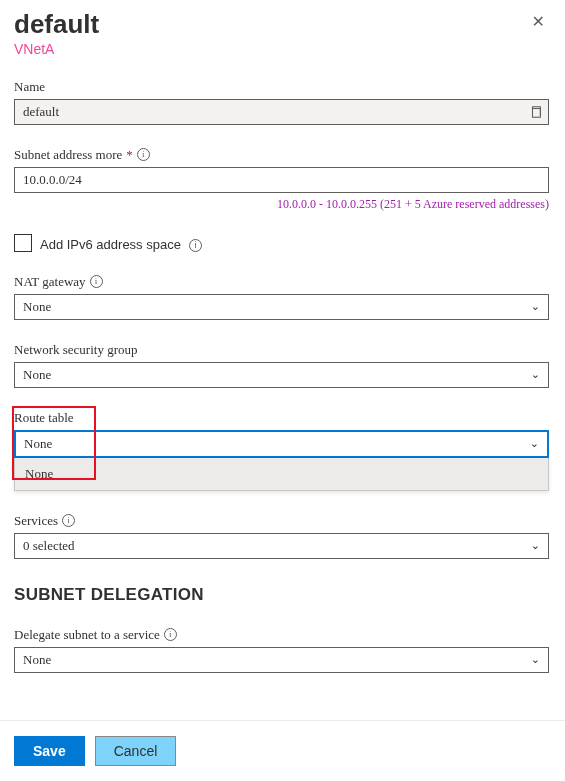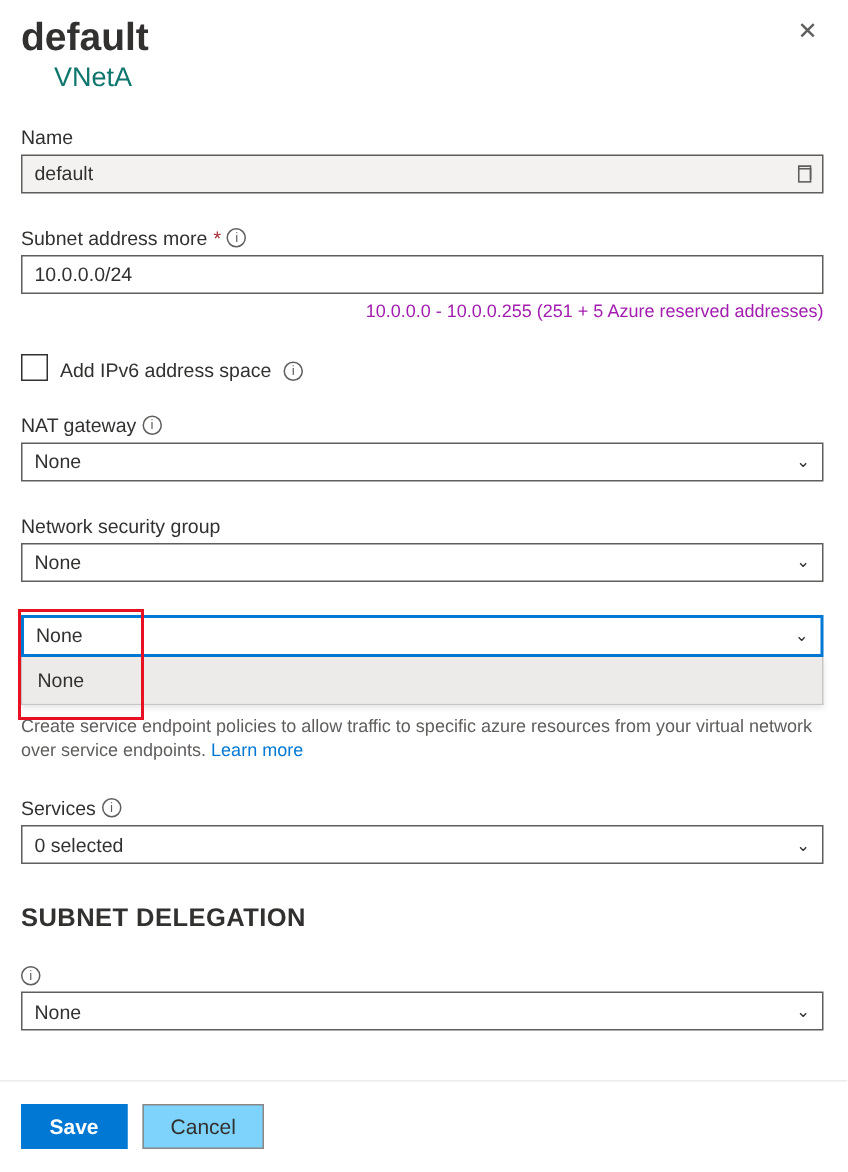--- a/index.html
+++ b/index.html
@@ -9,23 +9,23 @@
       color: #323130;
       background: #fff;
       width: 565px;
       height: 781px;
       position: relative;
       overflow: hidden;
     }
     .panel { padding: 10px 16px 0 14px; }
     .header-row { display: flex; align-items: flex-start; justify-content: space-between; }
     .title { font-size: 26px; font-weight: 600; color: #323130; line-height: 1.1; }
-    .subtitle { font-size: 18px; color: #0f766e; margin-top: 2px; margin-left: 22px; }
+    .subtitle { font-size: 14px; color: #ec4899; margin-top: 2px; }
     .close-btn { font-size: 16px; color: #605e5c; cursor: pointer; padding: 4px; line-height: 1; }
-    .field { margin-top: 22px; }
+    .field { margin-top: 22px; font-family: Liberation Serif, serif; }
     .field-label { font-size: 13px; color: #323130; margin-bottom: 4px; display: flex; align-items: center; gap: 4px; }
     .required { color: #a4262c; }
     .info-icon {
       display: inline-flex; align-items: center; justify-content: center;
       width: 13px; height: 13px; border: 1px solid #605e5c; border-radius: 50%;
       font-size: 9px; color: #605e5c; line-height: 1;
     }
     .input-wrap { position: relative; }
     .text-input, .select-input {
       width: 100%;
@@ -157,47 +157,46 @@
   <div class="field">
     <div class="field-label">Network security group</div>
     <div class="select-input">
       <span>None</span>
       <span class="chevron">⌄</span>
     </div>
   </div>
 
   <div class="field route-table-container">
     <div class="highlight-box" style="left:-2px; top:-4px; width:84px; height:74px;"></div>
+    <div class="field-label">Route table</div>
     <div class="select-input open">
       <span>None</span>
       <span class="chevron">⌄</span>
     </div>
     <div class="dropdown-list">
       <div class="dropdown-option selected">None</div>
     </div>
-    <div class="desc-text">
-      <span>Create service endpoint policies to allow traffic to specific azure resources from your virtual network over service endpoints. </span><a href="#">Learn more</a>
-    </div>
   </div>
 
   <div class="field">
     <div class="field-label">
       <span>Services</span>
       <span class="info-icon">i</span>
     </div>
     <div class="select-input">
       <span>0 selected</span>
       <span class="chevron">⌄</span>
     </div>
   </div>
 
   <div class="section-heading">SUBNET DELEGATION</div>
 
   <div class="field">
     <div class="field-label">
+      <span>Delegate subnet to a service</span>
       <span class="info-icon">i</span>
     </div>
     <div class="select-input">
       <span>None</span>
       <span class="chevron">⌄</span>
     </div>
   </div>
 
 </div>
 

